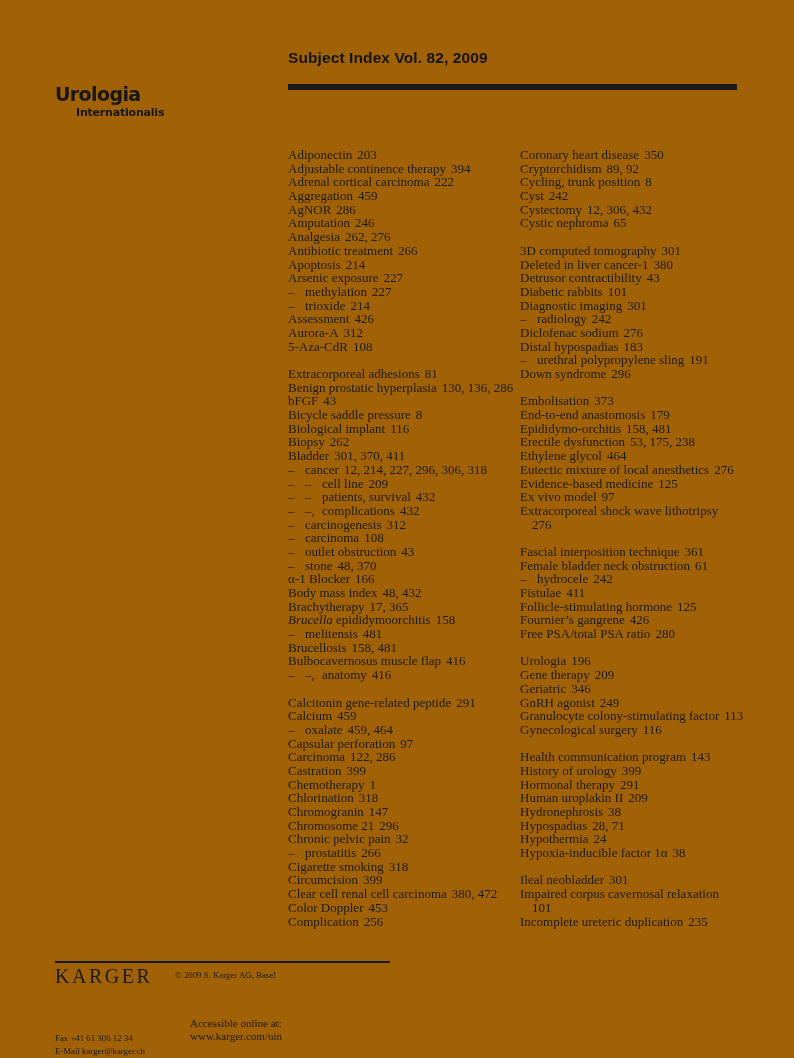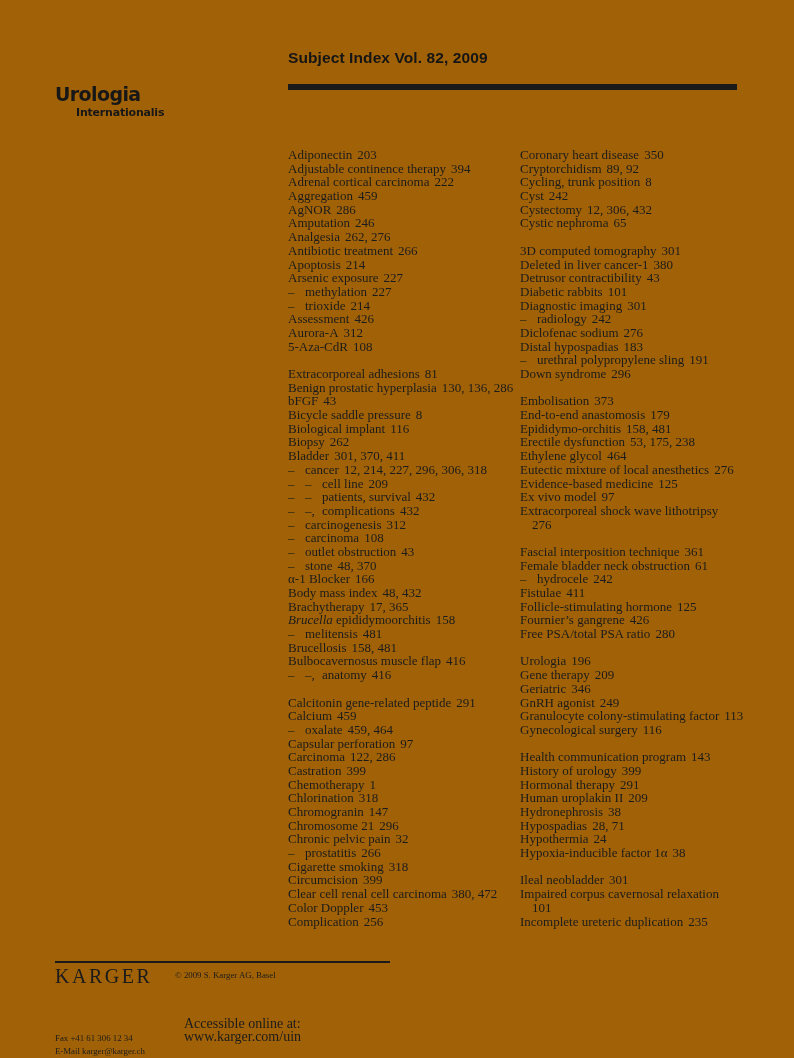--- a/index.html
+++ b/index.html
@@ -56,22 +56,22 @@
   }
   .copyright {
     position:absolute; left:175px; top:970px;
     font-size:8.8px; color:#1b1b1b;
   }
   .footer-contact {
     position:absolute; left:55px; top:1004px;
     font-size:8.8px; line-height:13px; color:#1b1b1b;margin-top:28px;
   }
   .footer-online {
-    position:absolute; left:184px; top:1017px;
-    font-size:14px; line-height:13px; color:#1b1b1b;
+    position:absolute; left:190px; top:1017px;
+    font-size:11px; line-height:13px; color:#1b1b1b;
   }
 </style>
 </head>
 <body>
 
 <div class="page">
 
   <div class="title">Subject Index Vol. 82, 2009</div>
   <div class="header-rule"></div>
 

